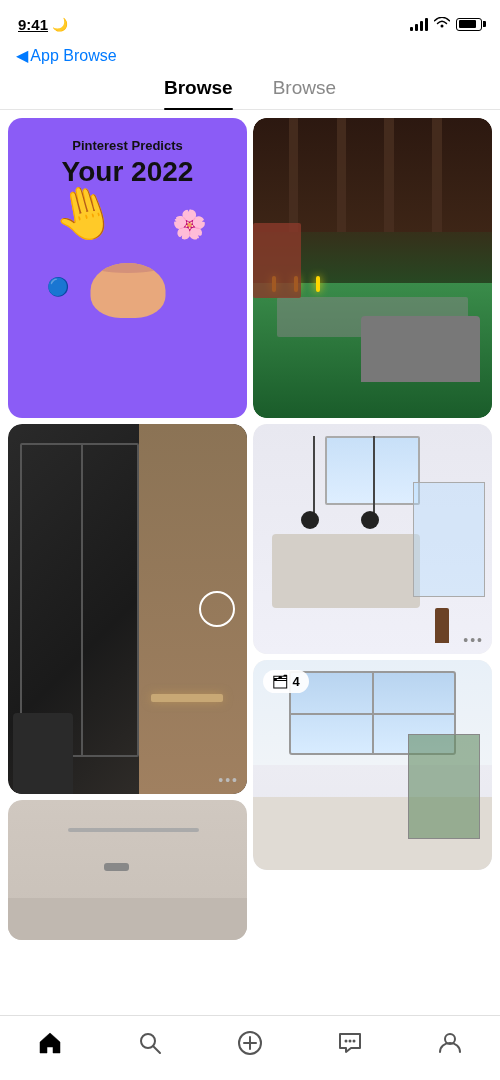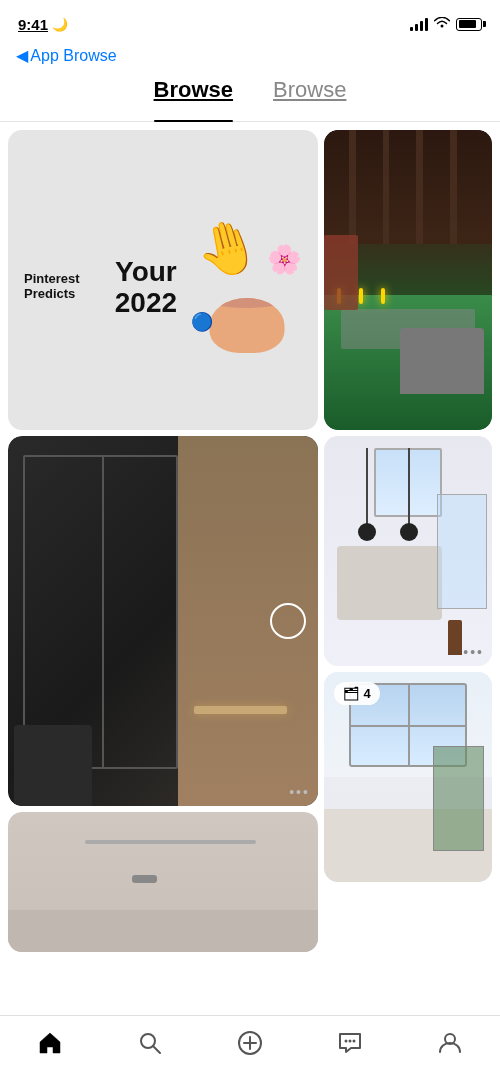--- a/index.html
+++ b/index.html
@@ -96,27 +96,26 @@
     
     .tabs {
       display: flex;
       justify-content: center;
       gap: 40px;
       padding: 8px 0 0;
       border-bottom: 1px solid #e5e5e5;
       position: relative;
     }
     .tab {
-      font-size: 22px;
+      font-size: 19px;
       font-weight: 500;
       color: #888;
-      padding-bottom: 18px;
+      padding-bottom: 10px;
       cursor: pointer;
       position: relative;
-      text-decoration: underline;
     }
     .tab.active {
       color: #000;
       font-weight: 600;
     }
     .tab.active::after {
       content: '';
       position: absolute;
       bottom: -1px;
       left: 0;
@@ -142,24 +141,25 @@
     
     .card {
       border-radius: 14px;
       overflow: hidden;
       position: relative;
       background: #f0f0f0;
     }
 
     
     .pinterest-card {
-      background: #e5e5e5;
-      padding: 32px 16px 16px;
-      border-radius: 14px;
-      display: flex;
+      background: #8b5cf6;
+      padding: 20px 16px 16px;
+      border-radius: 14px;
+      display: flex;
+      flex-direction: column;
       align-items: center;
       min-height: 300px;
       position: relative;
     }
     .pinterest-label {
       font-size: 13px;
       font-weight: 600;
       color: #111;
       margin-bottom: 4px;
     }

